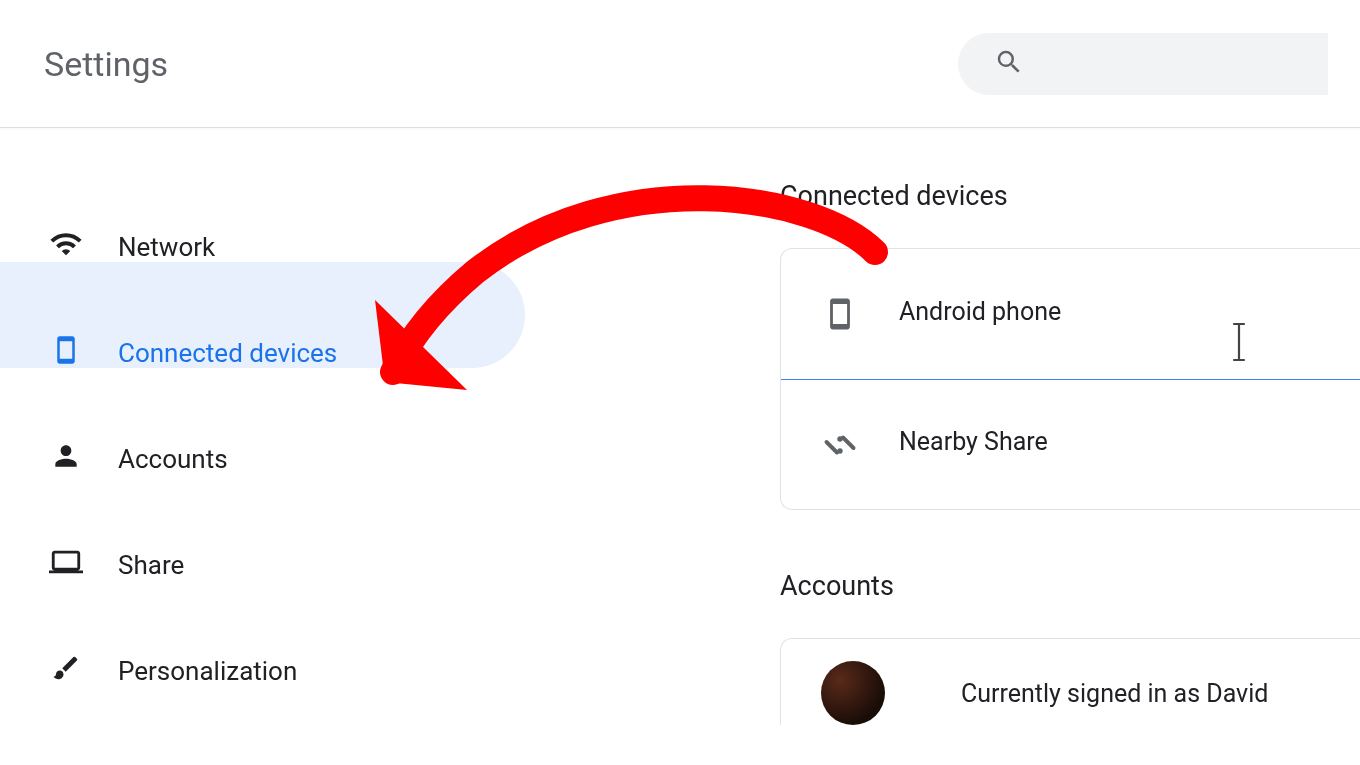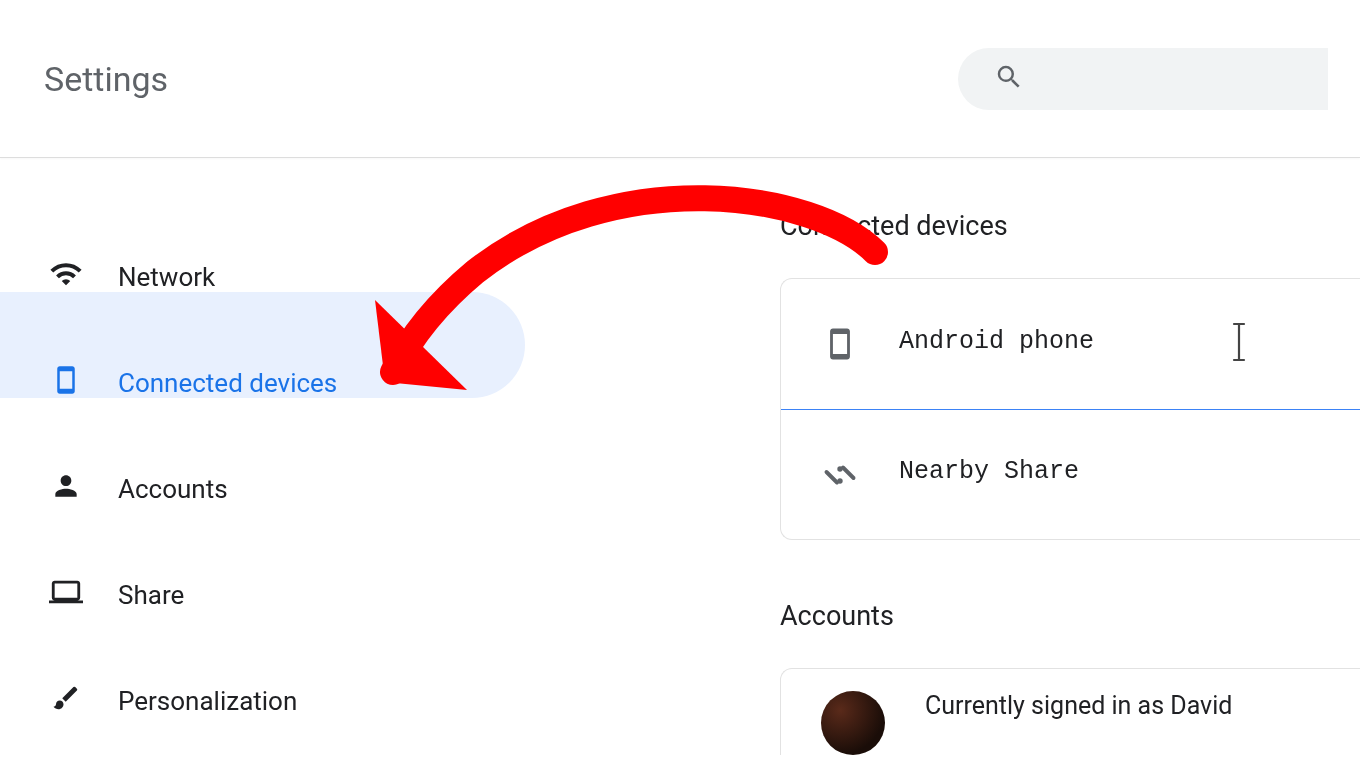--- a/index.html
+++ b/index.html
@@ -12,21 +12,21 @@
       color: #202124;
       position: relative;
     }
     .header {
       display: flex;
       align-items: center;
       justify-content: space-between;
       padding: 30px 40px 30px 44px;
       border-bottom: 1px solid #ddd;
       box-shadow: 0 1px 2px rgba(0,0,0,0.03);
-      height: 158px;
+      height: 128px;
     }
     .header-title {
       font-size: 34px;
       color: #5f6368;
       font-weight: 400;
     }
     .search-wrap {
       display: flex;
       align-items: center;
       background: #f1f3f4;
@@ -89,21 +89,20 @@
       font-weight: 400;
       margin-bottom: 36px;
     }
     .card {
       background: #fff;
       border: 1px solid #e2e2e2;
       border-radius: 12px 0 0 12px;
       border-right: none;
       overflow: hidden;
       margin-bottom: 60px;
-      font-family: Liberation Mono, monospace;
     }
     .card-row {
       display: flex;
       align-items: center;
       padding: 28px 0 28px 40px;
       min-height: 130px;
     }
     .card-row + .card-row { border-top: 1px solid #3b82f6; }
     .card-row .row-icon {
       width: 38px;
@@ -119,22 +118,23 @@
     .row-sub { font-size: 24px; color: #5f6368; letter-spacing: 0.2px;}
     .accounts-section { margin-top: 8px; }
     .accounts-card {
       border: 1px solid #e2e2e2;
       border-radius: 12px 0 0 0;
       border-right: none;
       border-bottom: none;
       margin-top: 16px;
       padding: 22px 0 0 40px;
       display: flex;
-      align-items: flex-start;
+      align-items: center;
       min-height: 80px;
+      gap: 36px;
     }
     .avatar {
       width: 64px;
       height: 64px;
       border-radius: 50%;
       background: radial-gradient(circle at 30% 30%, #5a2a1a, #1a0d08 70%);
       margin-right: 40px;
       flex: none;
     }
     .signed-text { font-size: 25px; color: #202124; }

